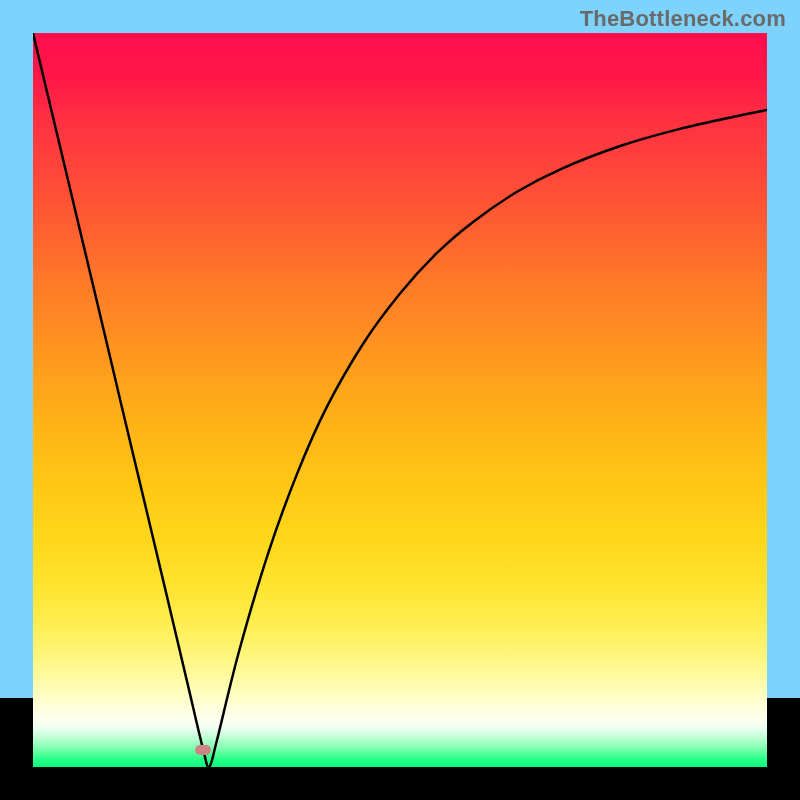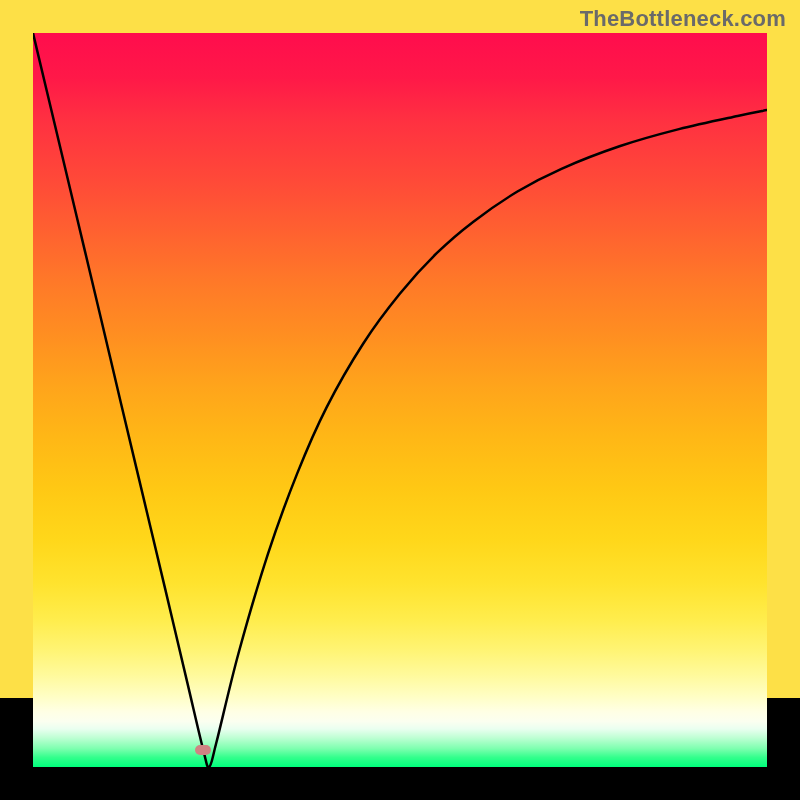--- a/index.html
+++ b/index.html
@@ -9,21 +9,21 @@
     height: 800px;
     background: #000;
     overflow: hidden;
   }
   .frame {
     position: absolute;
     top: 0;
     left: 0;
     width: 800px;
     height: 698px;
-    background: #fde047;
+    background: #7dd3fc;
   }
   .plot-area {
     position: absolute;
     left: 33px;
     top: 33px;
     width: 734px;
     height: 734px;
     overflow: hidden;
   }
   .gradient {

